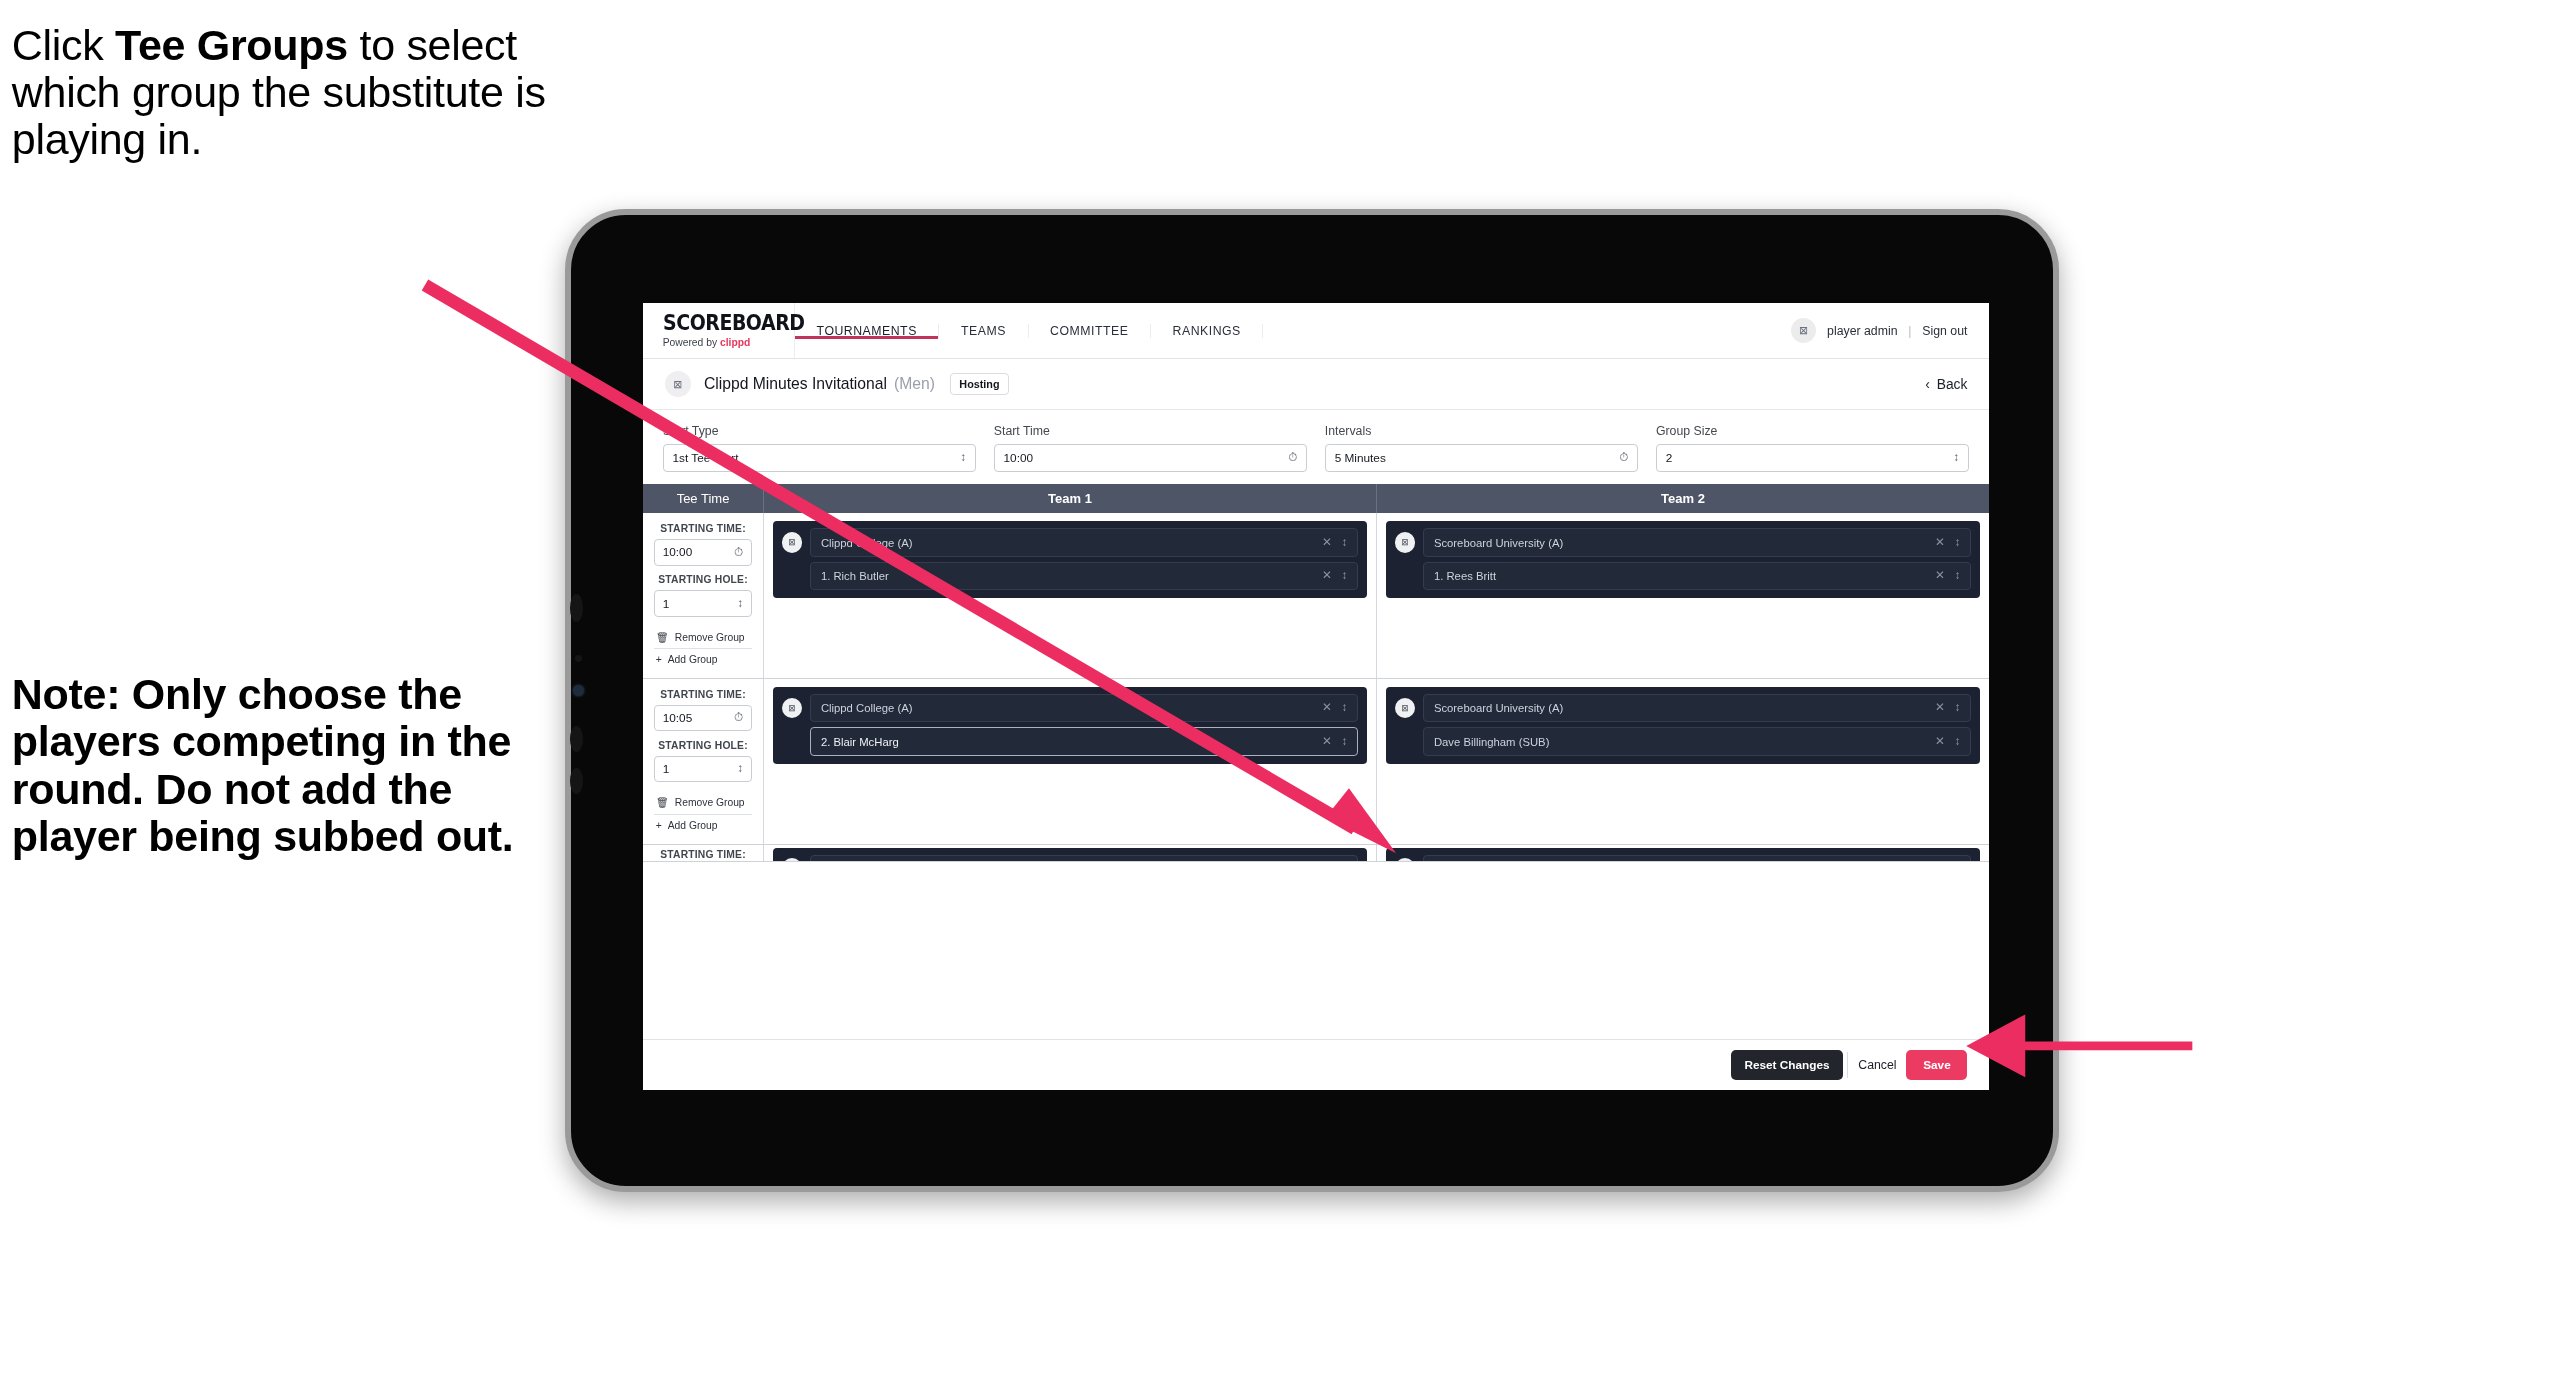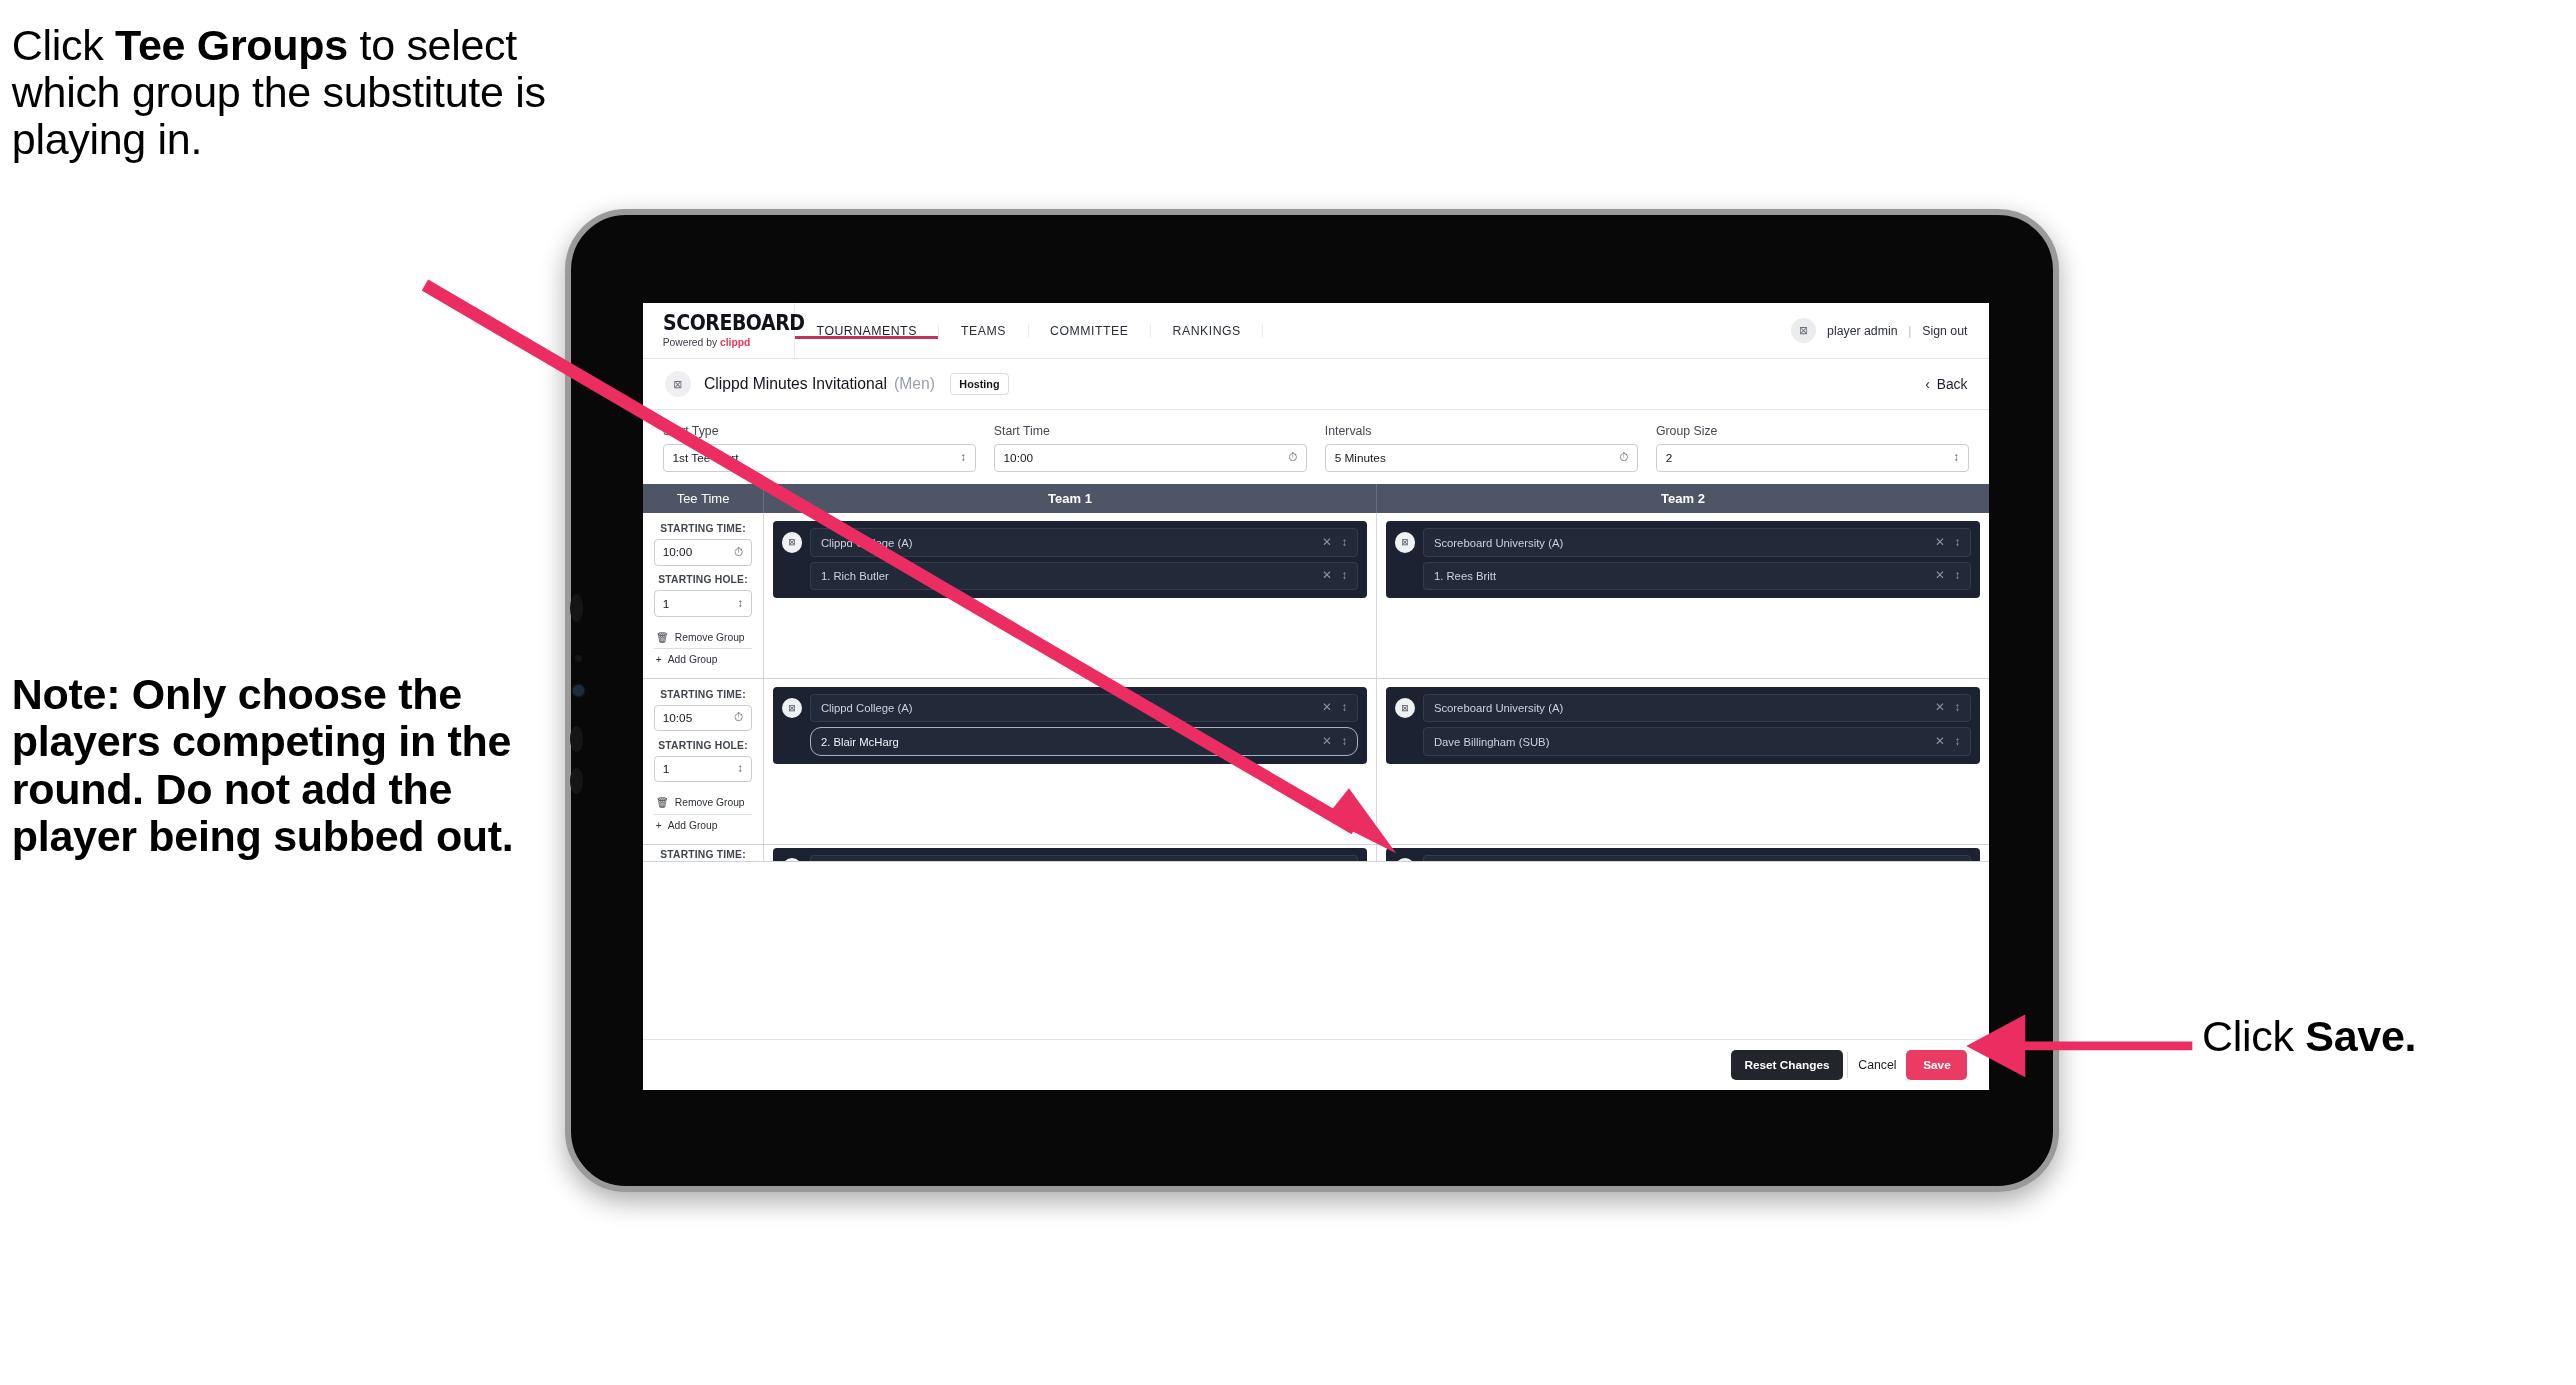--- a/index.html
+++ b/index.html
@@ -169,21 +169,21 @@
     width: 20.6px; height: 20.6px; border-radius: 50%; background: #f0f1f3;
     display: flex; align-items: center; justify-content: center;
     color: #4b515c; font-size: 8.8px; flex: 0 0 20.6px; margin-top: 3.9px;
   }
   .gcard-fields { flex: 1; display: flex; flex-direction: column; gap: 4.9px; }
   .gfield {
     height: 28.5px; border: 1px solid #353c50; border-radius: 3.9px;
     background: #222939; display: flex; align-items: center;
     padding: 0 9.8px; font-size: 11.3px; color: #cdd2dc; cursor: pointer;
   }
-  .gfield.highlight { border-color: #aab1c0; color: #eef1f6; border-radius: 11px; }
+  .gfield.highlight { border-color: #aab1c0; color: #eef1f6; }
   .gfield .spacer { flex: 1; }
   .gfield-ico { color: #8d94a3; font-size: 11.8px; margin-left: 9.8px; line-height: 1; }
 
   
   .grow.partial { min-height: 0; height: 17.7px; overflow: hidden; }
   .grow.partial .cell-tee { padding-top: 3.9px; }
   .grow.partial .cell-team { padding-top: 2.9px; }
 
   
   .footer {
@@ -207,23 +207,20 @@
 <body>
 
 <div id="stage">
 
   <div class="anno" id="anno-tee-groups">
     <span>Click </span><b>Tee Groups</b><span> to select which group the substitute is playing in.</span>
   </div>
 
   <div class="anno" id="anno-note">Note: Only choose the players competing in the round. Do not add the player being subbed out.</div>
 
-  <div class="anno" id="anno-save">
-    <span>Click </span><b>Save.</b>
-  </div>
 
   <div id="tablet">
     <div class="bezel-dot" style="left:-1px; top:379px; width:12.8px; height:27.5px;"></div>
     <div class="bezel-dot" style="left:3.9px; top:440px; width:6.9px; height:6.9px;"></div>
     <div class="bezel-cam" style="left:2px; top:470px; width:10.8px; height:10.8px;"></div>
     <div class="bezel-dot" style="left:-1px; top:511px; width:12.8px; height:25.6px;"></div>
     <div class="bezel-dot" style="left:-1px; top:553px; width:12.8px; height:25.6px;"></div>
 
     <div id="screen">
 

